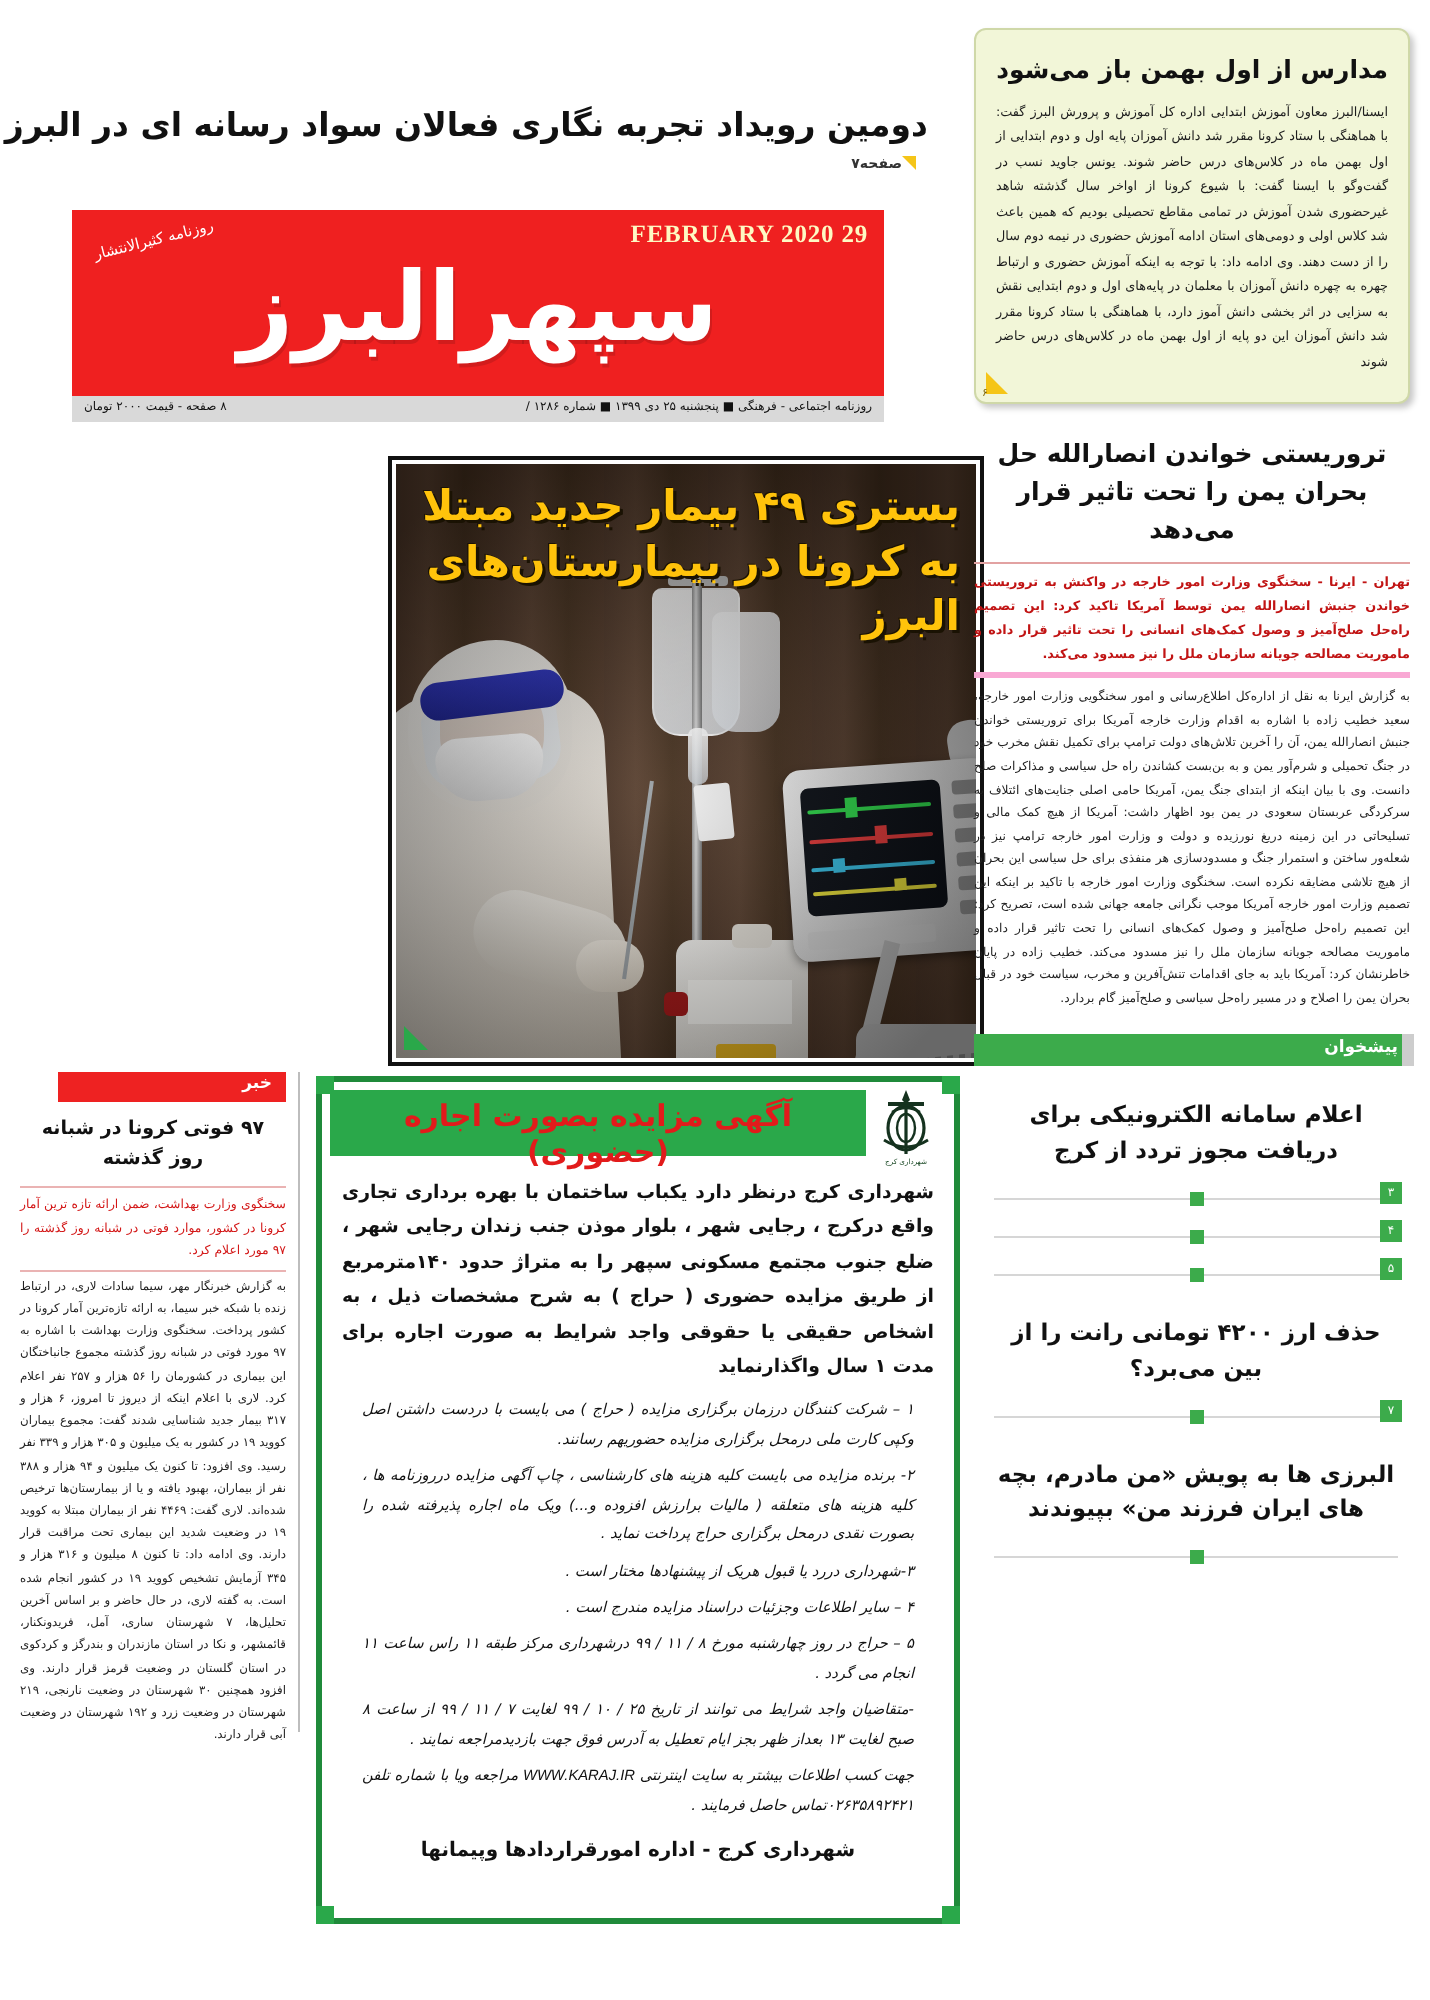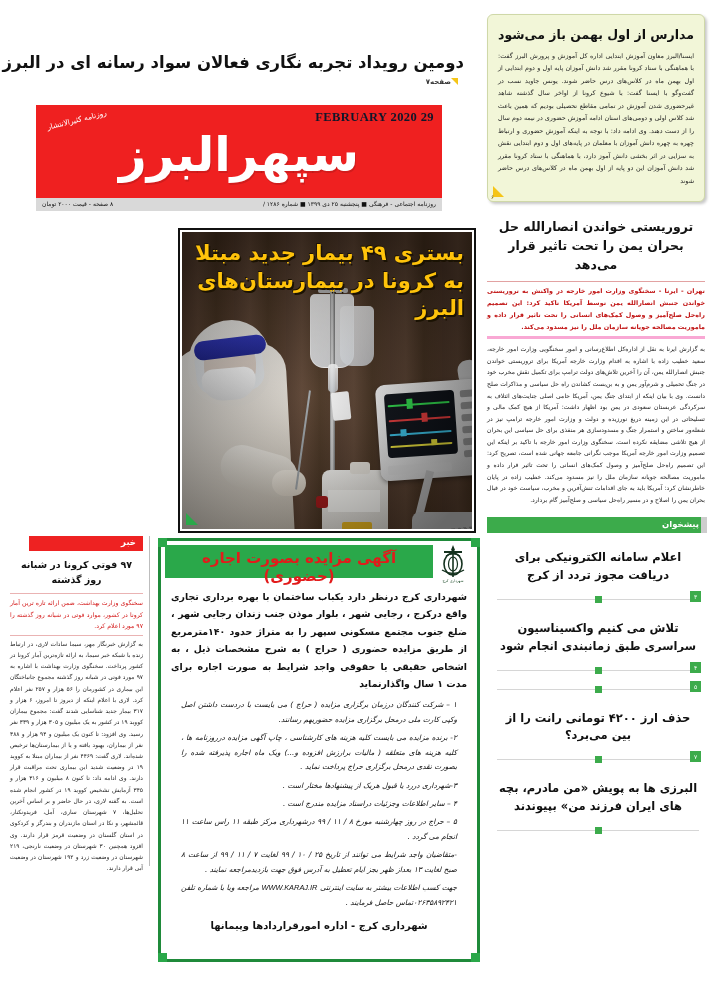--- a/index.html
+++ b/index.html
@@ -36,21 +36,21 @@
   .masthead{
     position:absolute;left:36px;top:105px;width:406px;height:93px;
     background:#ef2020;
   }
   .masthead-shadow{
     position:absolute;left:40px;top:110px;width:406px;height:93px;
     background:rgba(0,0,0,0.22);filter:blur(3px);z-index:-1;
   }
   .mast-date{
     position:absolute;right:8px;top:5px;
-    color:#0f172a;font-family:"Liberation Serif","DejaVu Serif",serif;
+    color:#fef9c3;font-family:"Liberation Serif","DejaVu Serif",serif;
     font-size:12.5px;font-weight:bold;letter-spacing:0.4px;
   }
   .mast-title{
     position:absolute;left:0;right:0;top:6px;
     text-align:center;color:#fff;
     font-size:48px;font-weight:bold;line-height:86px;
     font-family:"DejaVu Sans","Liberation Sans",sans-serif;
     letter-spacing:-4px;
     text-shadow:1px 2px 0 rgba(0,0,0,0.12);
   }
@@ -66,21 +66,21 @@
   }
   .mast-strip .s-right{
     position:absolute;right:6px;top:2px;font-size:6px;color:#111;white-space:nowrap;
   }
   .mast-strip .s-left{
     position:absolute;left:6px;top:2px;font-size:6px;color:#111;white-space:nowrap;
   }
 
   
   .hero{
-    position:absolute;left:178px;top:228px;width:298px;height:305px;
+    position:absolute;left:194px;top:228px;width:298px;height:305px;
     border:2px solid #111;background:#fff;box-sizing:border-box;padding:2px;
   }
   .hero-img{
     position:relative;width:100%;height:100%;overflow:hidden;
     background:#4a3526;
   }
   
   .bg-wall{position:absolute;inset:0;
     background:
       repeating-linear-gradient(90deg,#4e3728 0px,#5a4130 16px,#46311f 34px,#503828 52px),
@@ -334,21 +334,20 @@
       <span class="lbl">پیشخوان</span>
     </div>
 
     <div class="pish-item">اعلام سامانه الکترونیکی برای دریافت مجوز تردد از کرج</div>
     <div class="pish-sep">
       <span class="line"></span>
         <span class="dot"></span>
       <span class="num">۳</span>
     </div>
 
-    <div class="pish-item">تلاش می کنیم واکسیناسیون سراسری طبق زمانبندی انجام شود</div>
     <div class="pish-sep">
       <span class="line"></span>
         <span class="dot"></span>
       <span class="num">۴</span>
     </div>
 
     <div class="pish-sep">
       <span class="line"></span>
         <span class="dot"></span>
       <span class="num">۵</span>

